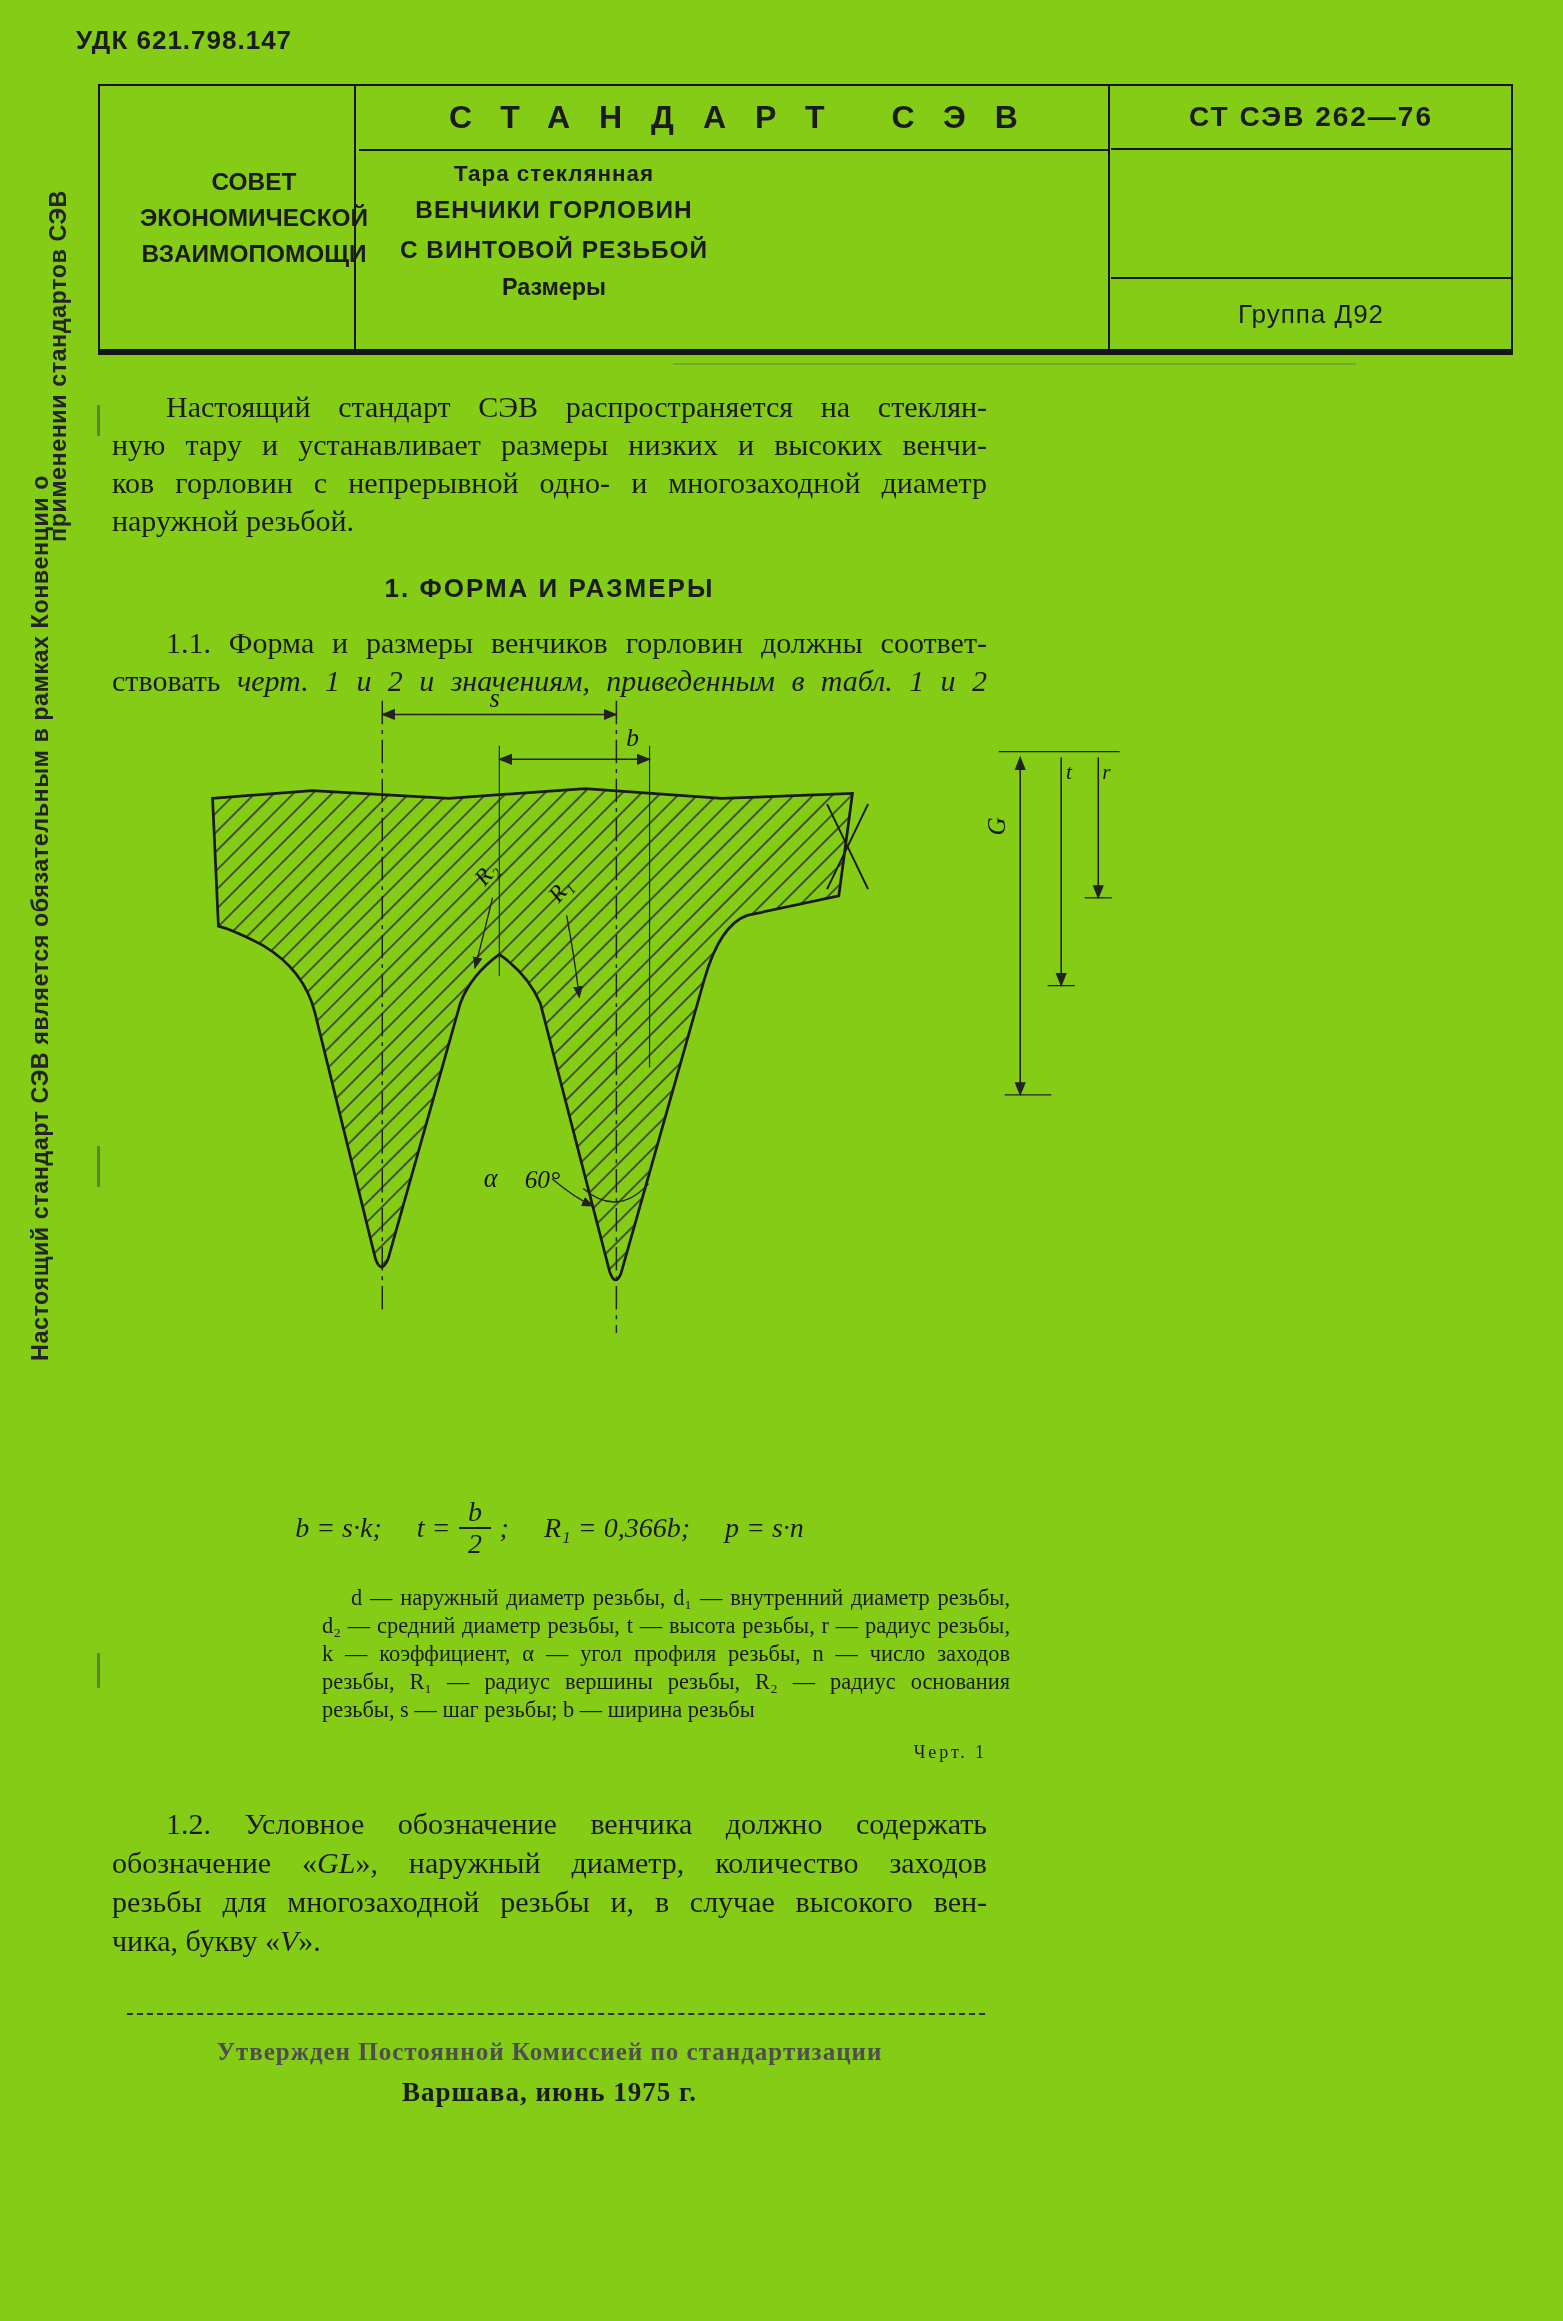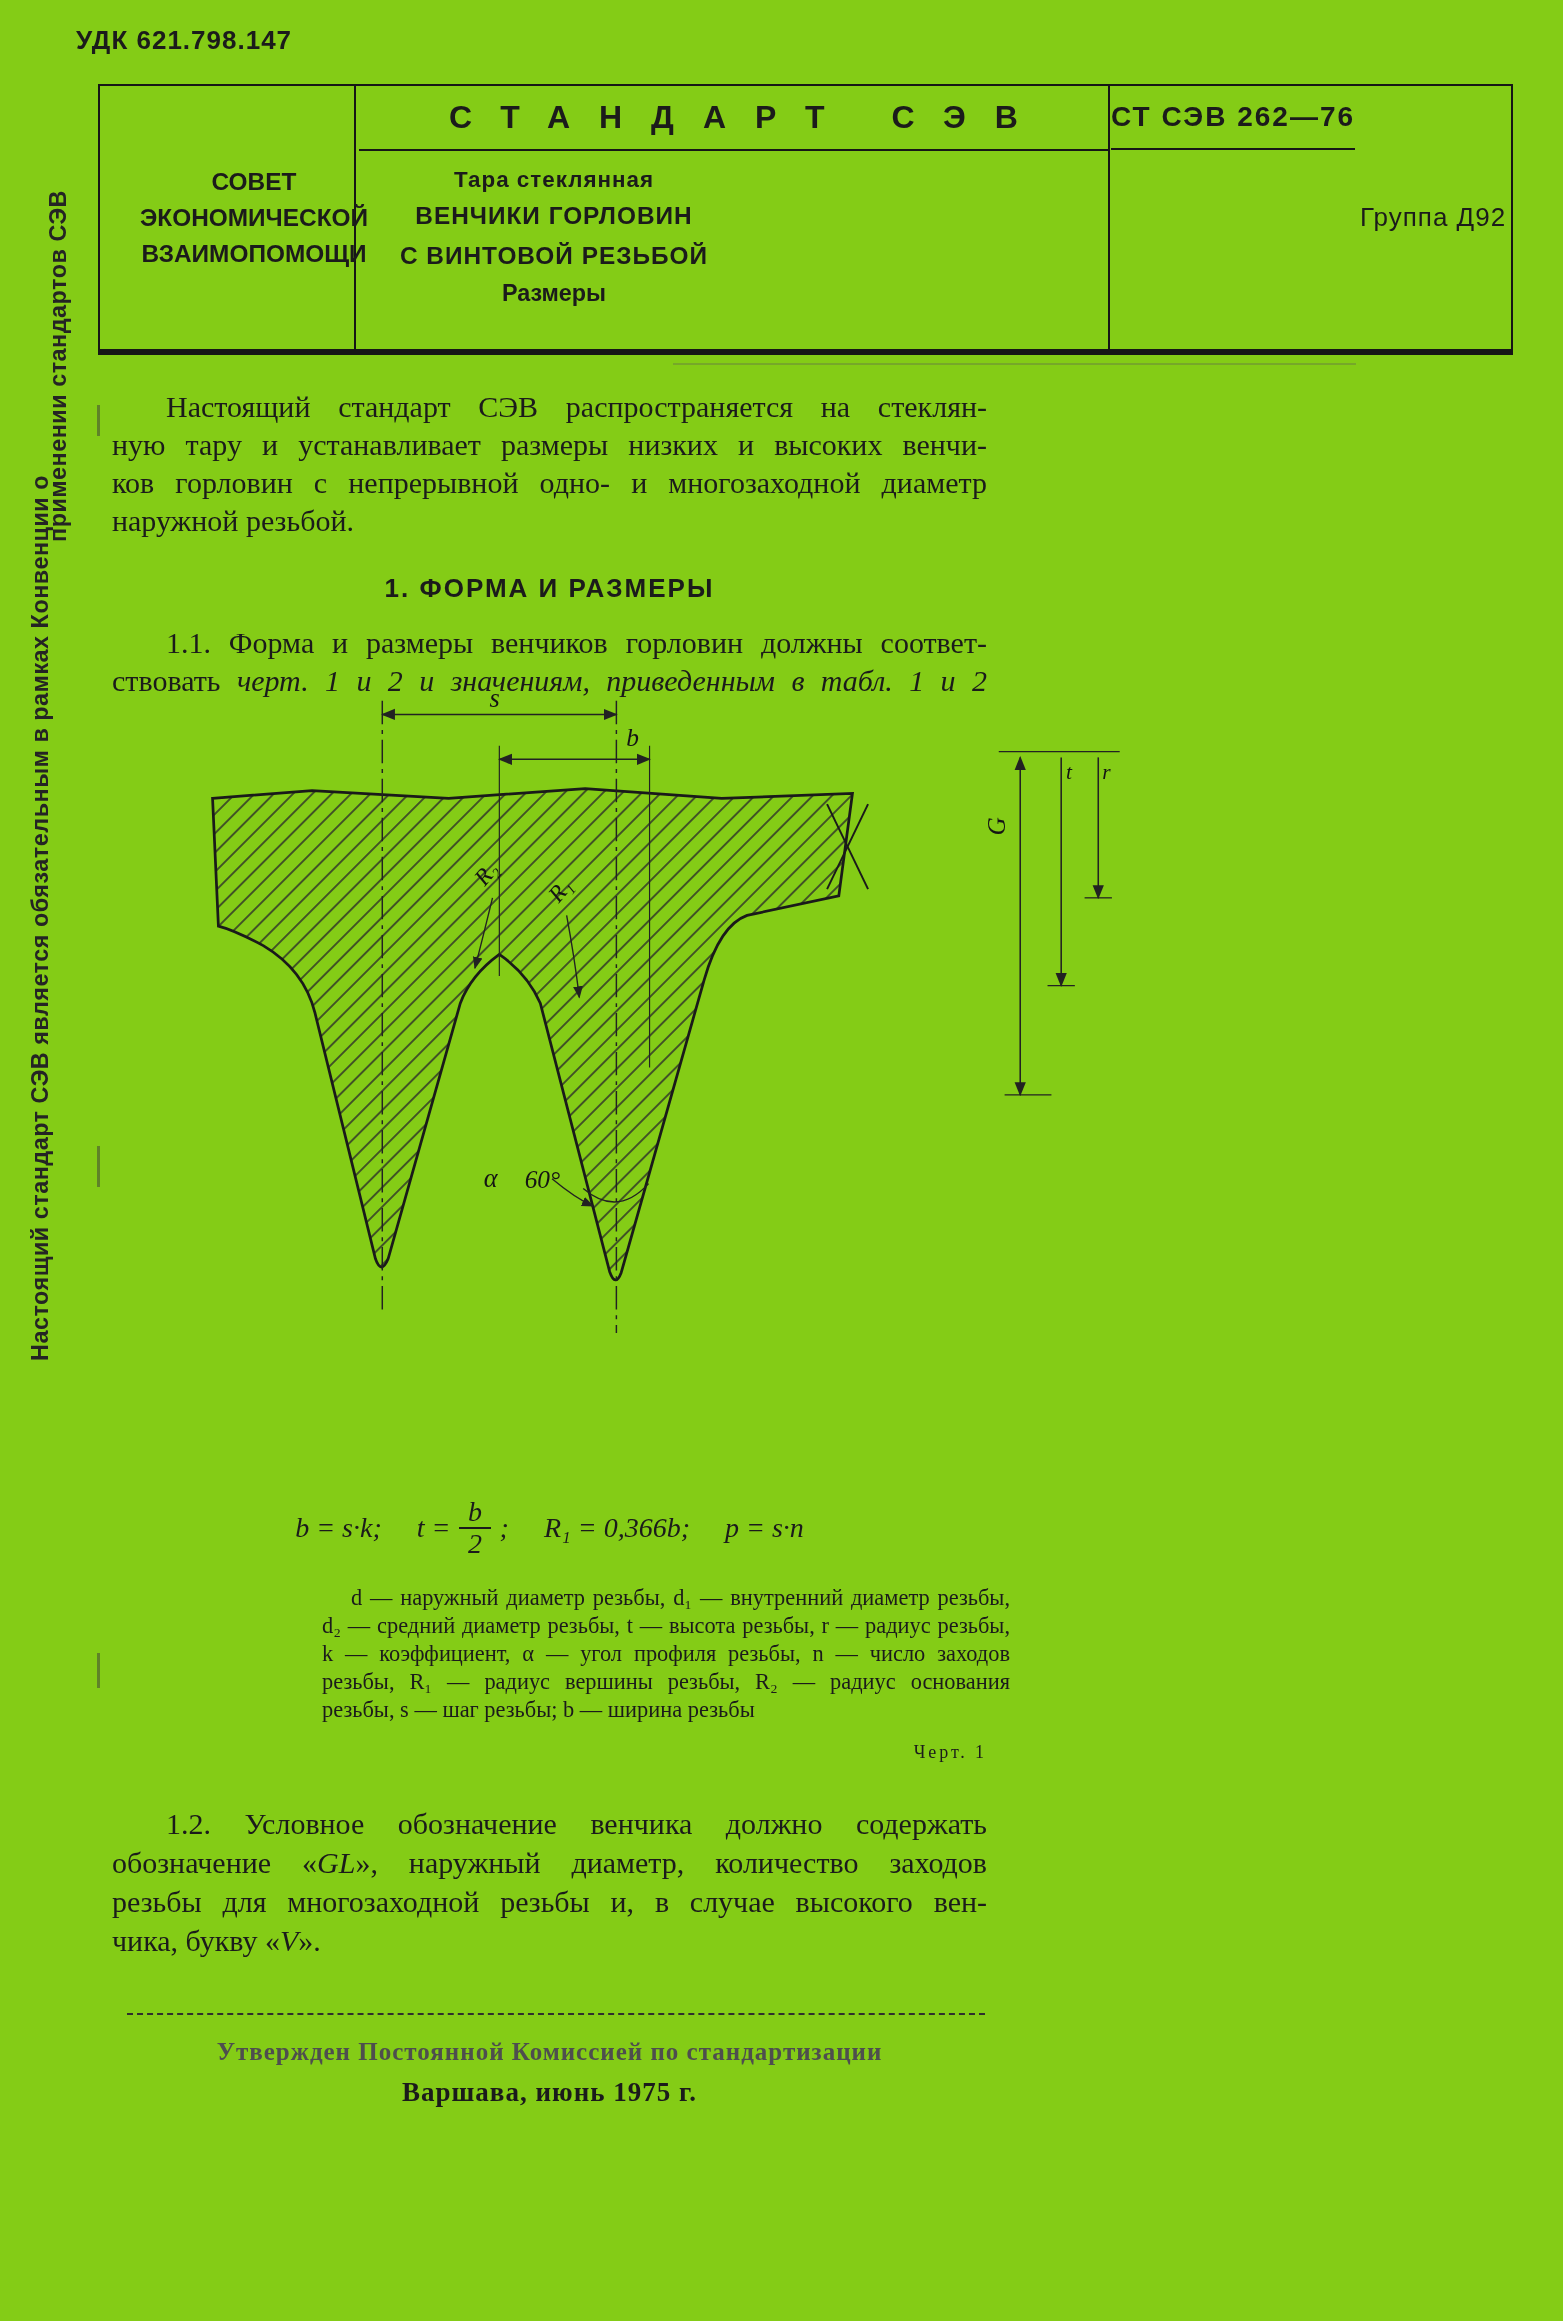--- a/index.html
+++ b/index.html
@@ -24,27 +24,27 @@
     font-family:"Liberation Sans",sans-serif;}
   .hdr-left{position:absolute;left:0;top:0;bottom:0;width:256px;
     border-right:2.9px solid #161616;display:flex;flex-direction:column;
     justify-content:center;align-items:center;padding-left:54px;box-sizing:border-box;
     font-weight:bold;font-size:24.4px;line-height:36px;text-align:center;}
   .hdr-mid{position:absolute;left:259px;top:0;bottom:0;width:749px;
     border-right:2.9px solid #161616;}
   .hdr-mid-title{height:65px;border-bottom:2.9px solid #161616;display:flex;
     align-items:center;justify-content:center;font-weight:bold;font-size:32px;
     letter-spacing:29px;padding-left:29px;box-sizing:border-box;}
-  .hdr-mid-body{padding-top:16px;width:390px;text-align:center;font-weight:bold;}
+  .hdr-mid-body{padding-top:10px;width:390px;text-align:center;font-weight:bold;}
   .sub1{font-size:22.4px;margin-bottom:8.8px;letter-spacing:1px;}
   .sub2{font-size:24.4px;margin-bottom:12px;letter-spacing:1px;}
   .sub3{font-size:24.4px;margin-bottom:9.8px;letter-spacing:1px;}
   .sub4{font-size:23.4px;}
   .hdr-right{position:absolute;left:1011px;top:0;bottom:0;right:0;
-    display:flex;flex-direction:row;}
+    display:flex;flex-direction:column;}
   .hdr-right-num{height:62px;border-bottom:2.9px solid #161616;display:flex;
     align-items:center;justify-content:center;font-weight:bold;font-size:28px;letter-spacing:2px;}
   .hdr-right-space{height:127px;border-bottom:2.9px solid #161616;}
   .hdr-right-group{flex:1;display:flex;align-items:center;justify-content:center;
     font-size:26px;letter-spacing:1px;}
   .ghost-line{position:absolute;left:673px;top:363px;width:683px;height:2px;
     background:#555;opacity:.3;}
   
   .tblock{position:absolute;left:112px;width:875px;}
   .intro{top:388px;font-size:30px;line-height:38px;}

